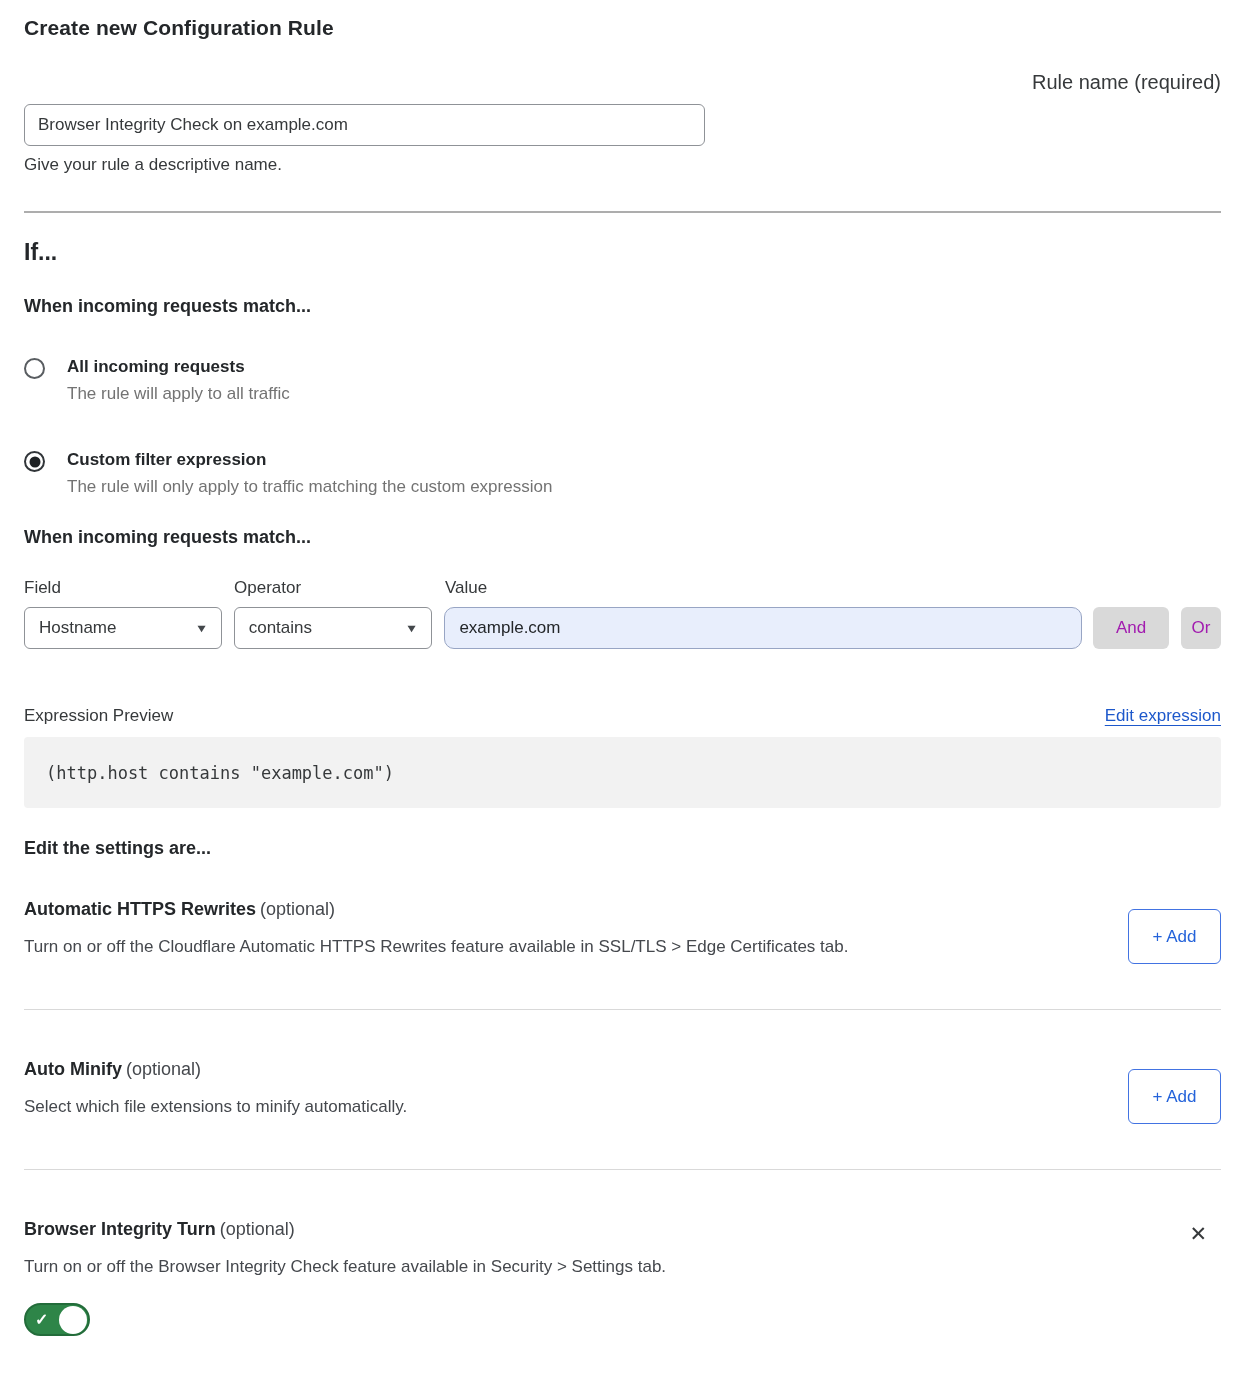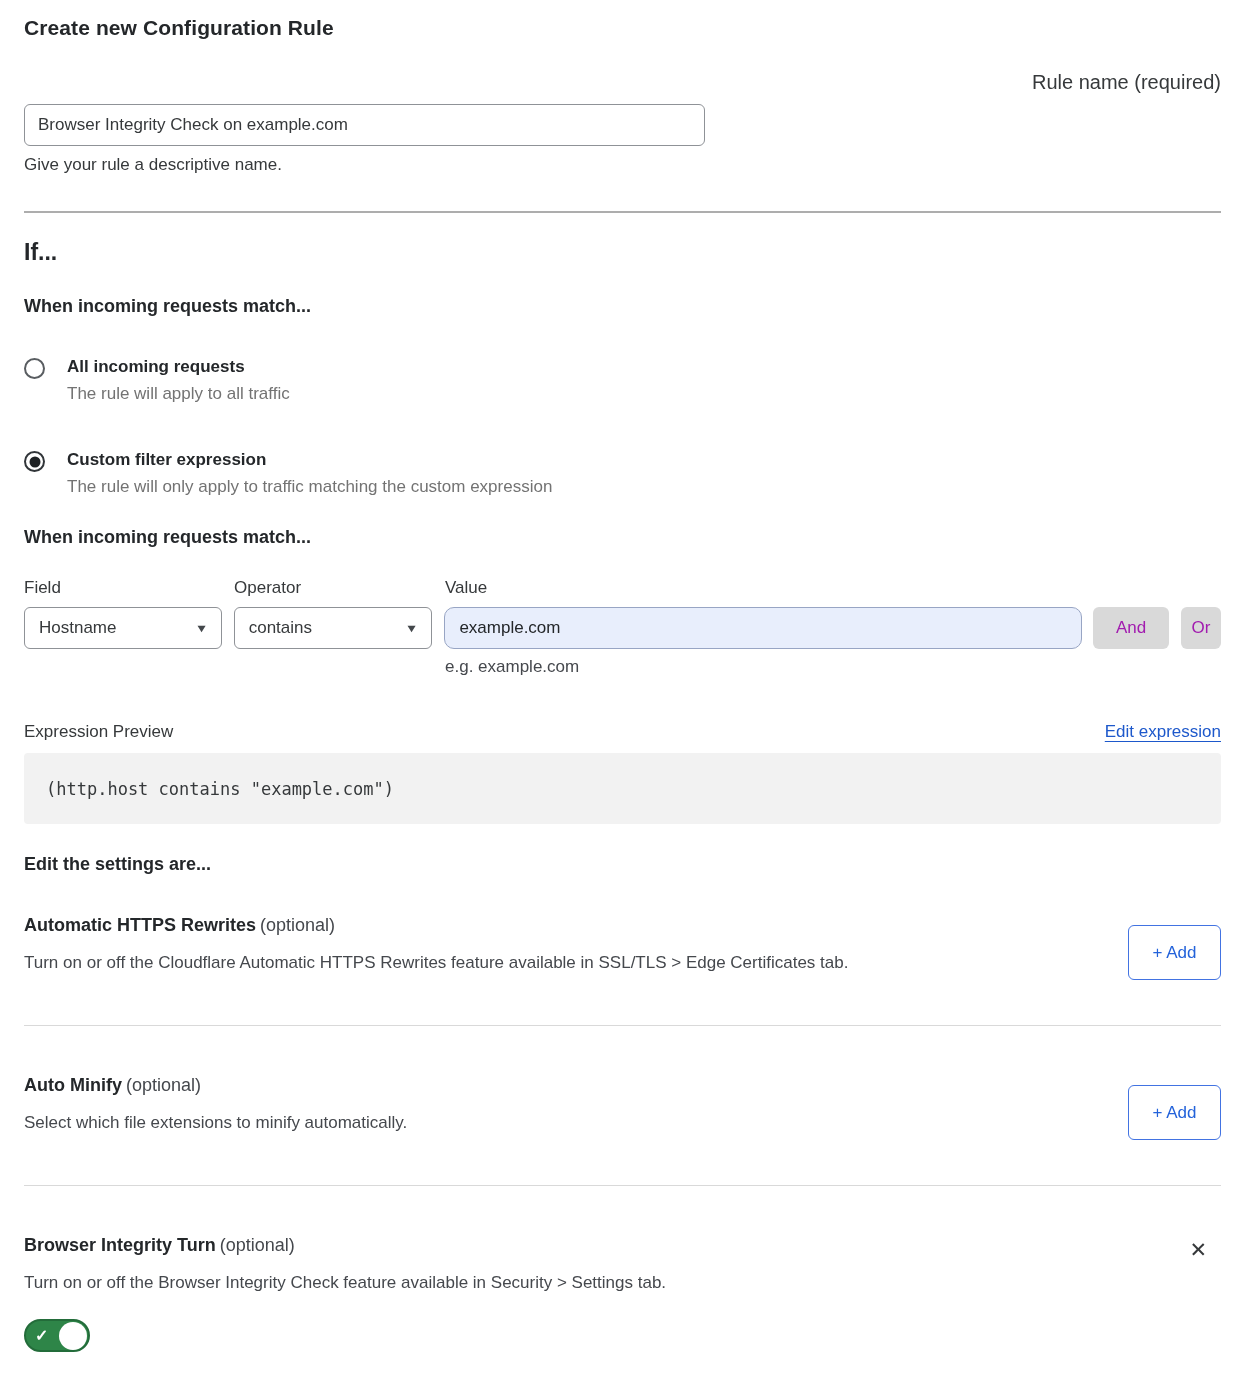--- a/index.html
+++ b/index.html
@@ -92,21 +92,21 @@
     height: 42px; border: none; border-radius: 6px;
     background: #d9d9d9; color: #a21caf;
     font-size: 17px; font-family: "Liberation Sans", sans-serif;
     cursor: pointer;
   }
   .btn-and { width: 76px; margin-left: 11px; }
   .btn-or { width: 40px; margin-left: 12px; }
   .eg-helper { font-size: 17px; color: #45484d; margin-top: 8px; margin-left: 421px; }
 
   .preview-row {
-    margin-top: 45px; display: flex;
+    margin-top: 57px; display: flex;
     justify-content: space-between; align-items: flex-start;
   }
   .preview-label { font-size: 17px; color: #36393b; }
   .link {
     font-size: 17px; color: #1d58cb; text-decoration: underline;
     text-underline-offset: 4px; cursor: pointer;
   }
   .code-block {
     margin-top: 11px; height: 71px; background: #f2f2f2;
     border-radius: 4px; display: flex; align-items: center;
@@ -206,21 +206,20 @@
       <span class="caret">▼</span>
     </div>
     <div class="select select-operator">
       <span>contains</span>
       <span class="caret">▼</span>
     </div>
     <input class="value-input" type="text" value="example.com" style="">
     <button class="gray-btn btn-and">And</button>
     <button class="gray-btn btn-or">Or</button>
   </div>
-  <div class="eg-helper">e.g. example.com</div>
 
   <div class="preview-row">
     <span class="preview-label">Expression Preview</span>
     <a class="link">Edit expression</a>
   </div>
   <div class="code-block">(http.host contains "example.com")</div>
 
   <h3 class="sub-heading settings-heading">Edit the settings are...</h3>
 
   <section class="setting setting-1">

